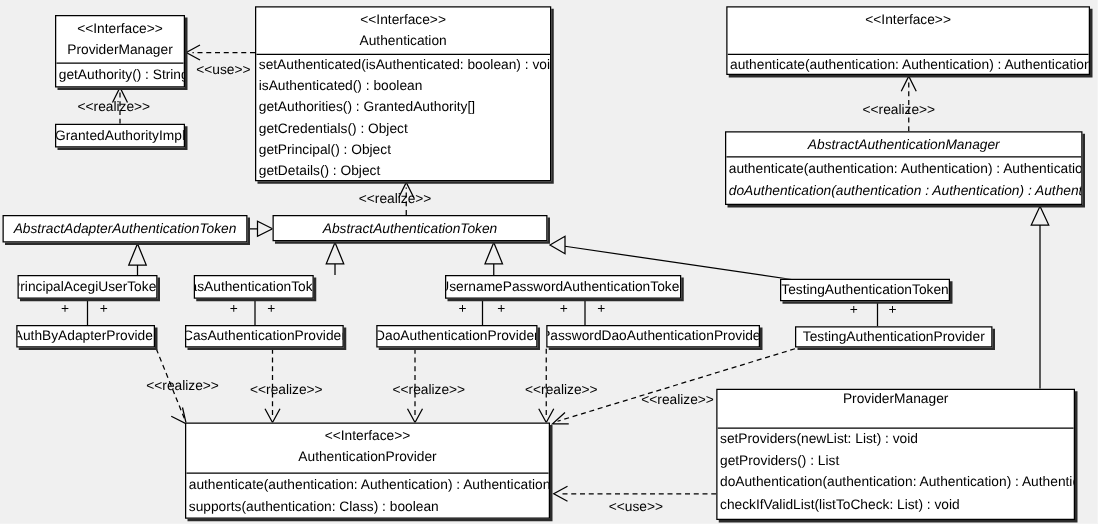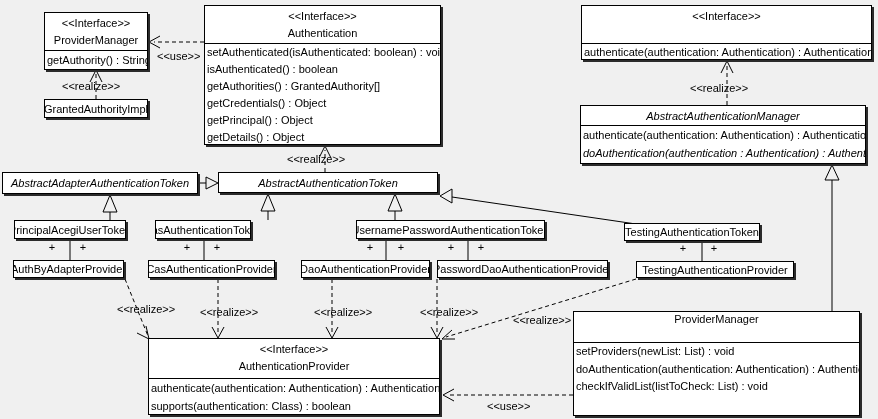--- a/index.html
+++ b/index.html
@@ -225,20 +225,21 @@
       <div class="st">&lt;&lt;Interface&gt;&gt;</div>
       <div class="nm">AuthenticationProvider</div>
     </div>
     <div class="m">authenticate(authentication: Authentication) : Authentication</div>
     <div class="m">supports(authentication: Class) : boolean</div>
   </div>
 
   <div class="cls m175" style="left:573px;top:311px;width:287px;height:105px;">
     <div class="hd" style="height:31px;line-height:15px;">ProviderManager</div>
     <div class="m">setProviders(newList: List) : void</div>
+    <div class="m">getProviders() : List</div>
     <div class="m">doAuthentication(authentication: Authentication) : Authentication</div>
     <div class="m">checkIfValidList(listToCheck: List) : void</div>
   </div>
 
   <div class="edge-label" style="left:157px;top:51px;">&lt;&lt;use&gt;&gt;</div>
   <div class="edge-label" style="left:62px;top:81px;">&lt;&lt;realize&gt;&gt;</div>
   <div class="edge-label" style="left:690px;top:83px;">&lt;&lt;realize&gt;&gt;</div>
   <div class="edge-label" style="left:287px;top:154px;">&lt;&lt;realize&gt;&gt;</div>
   <div class="edge-label" style="left:117px;top:304px;">&lt;&lt;realize&gt;&gt;</div>
   <div class="edge-label" style="left:200px;top:307px;">&lt;&lt;realize&gt;&gt;</div>

